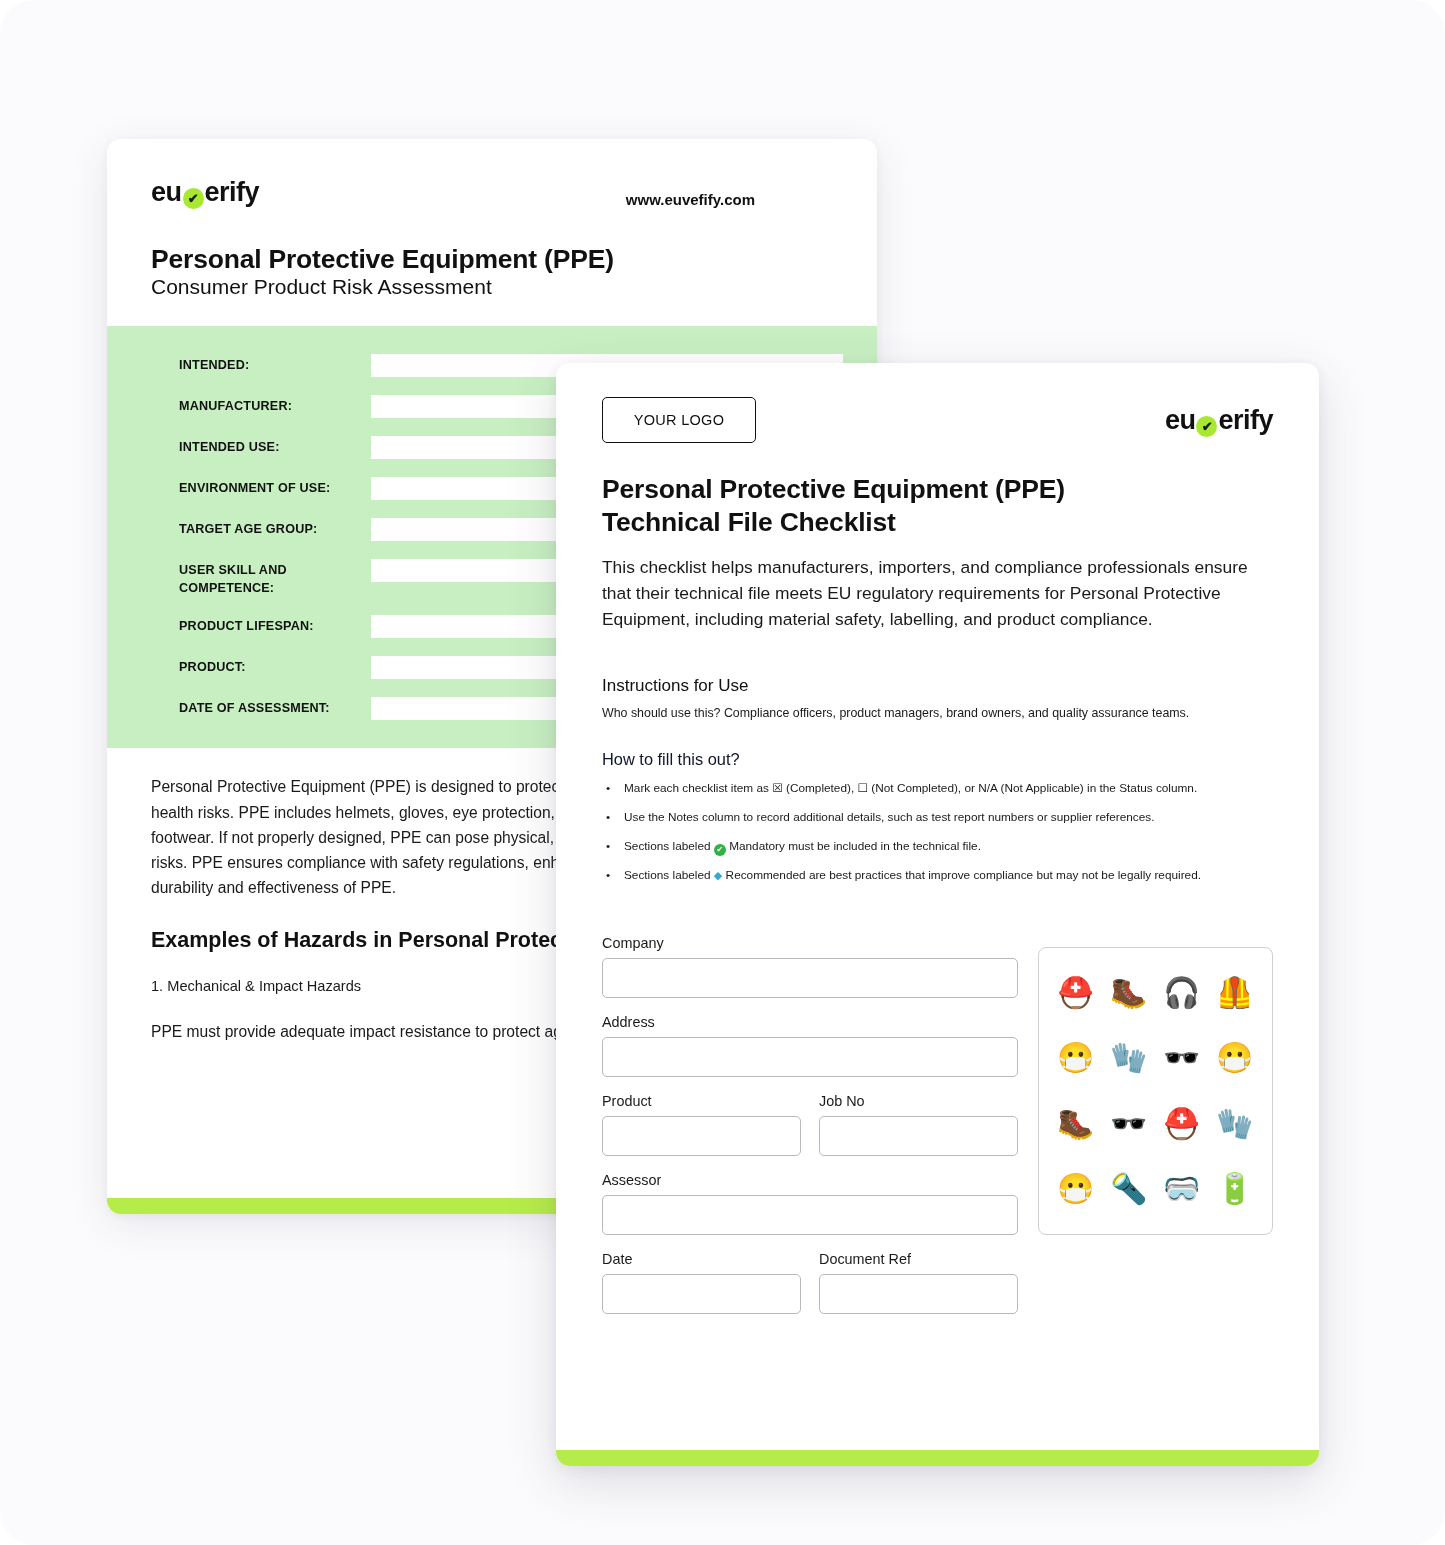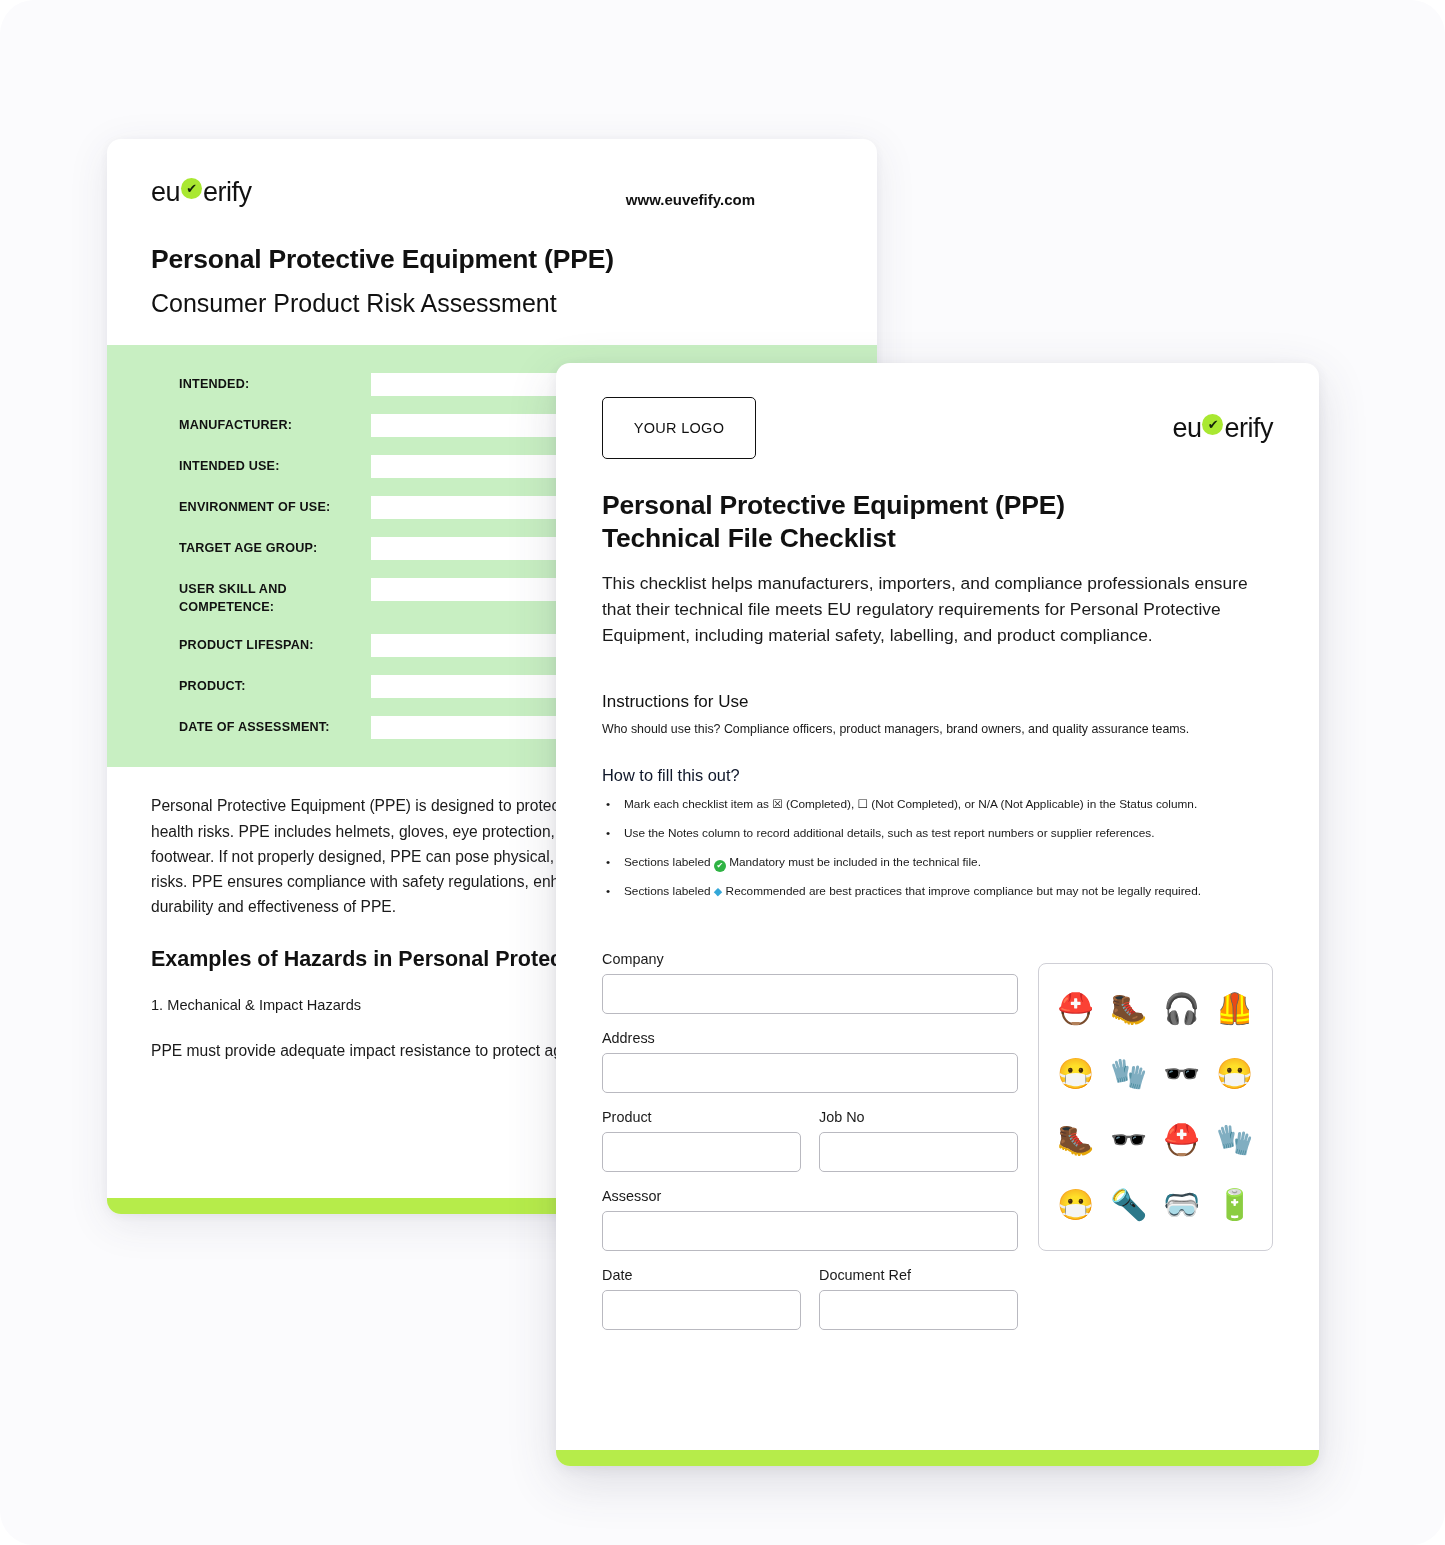--- a/index.html
+++ b/index.html
@@ -31,25 +31,25 @@
     position: absolute; left: 0; bottom: 0;
     width: 100%; height: 16px;
     background: #b6ec4a;
   }
   .back-header {
     position: relative;
     padding: 38px 44px 0 44px;
     display: flex; align-items: flex-start; justify-content: space-between;
   }
   .logo {
-    font-weight: normal;
+    font-weight: bold;
     font-size: 27px;
     letter-spacing: -0.5px;
     color: #111;
-    display: flex; align-items: flex-start;
+    display: flex; align-items: flex-end;
   }
   .logo .check-badge {
     display: inline-flex; align-items: center; justify-content: center;
     width: 21px; height: 21px;
     border-radius: 50%;
     background: #a9e831;
     color: #13220a;
     font-size: 13px;
     margin: 0 1px;
     position: relative; top: 1px;
@@ -65,22 +65,22 @@
     padding: 36px 44px 0 44px;
   }
   .back-title h1 {
     margin: 0;
     font-size: 26.5px;
     font-weight: bold;
     color: #111;
     letter-spacing: -0.2px;
   }
   .back-title h2 {
-    margin: 14px 0 0 0;
-    font-size: 25px;
+    margin: 0 0 0 0;
+    font-size: 21px;
     font-weight: normal;
     color: #111;
   }
   .green-panel {
     margin-top: 27px;
     background: #c8efc2;
     padding: 28px 0 28px 0;
   }
   .field-row {
     display: flex; align-items: flex-start;
@@ -134,21 +134,21 @@
   .doc-front .bottom-bar {
     position: absolute; left: 0; bottom: 0;
     width: 100%; height: 16px;
     background: #b6ec4a;
   }
   .front-header {
     display: flex; align-items: center; justify-content: space-between;
     padding: 34px 46px 0 46px;
   }
   .logo-box {
-    width: 154px; height: 62px;
+    width: 154px; height: 46px;
     border: 1.5px solid #111;
     border-radius: 5px;
     display: flex; align-items: center; justify-content: center;
     font-size: 14.5px;
     color: #111;
     letter-spacing: 0.3px;
   }
   .front-title {
     padding: 30px 46px 0 46px;
   }

